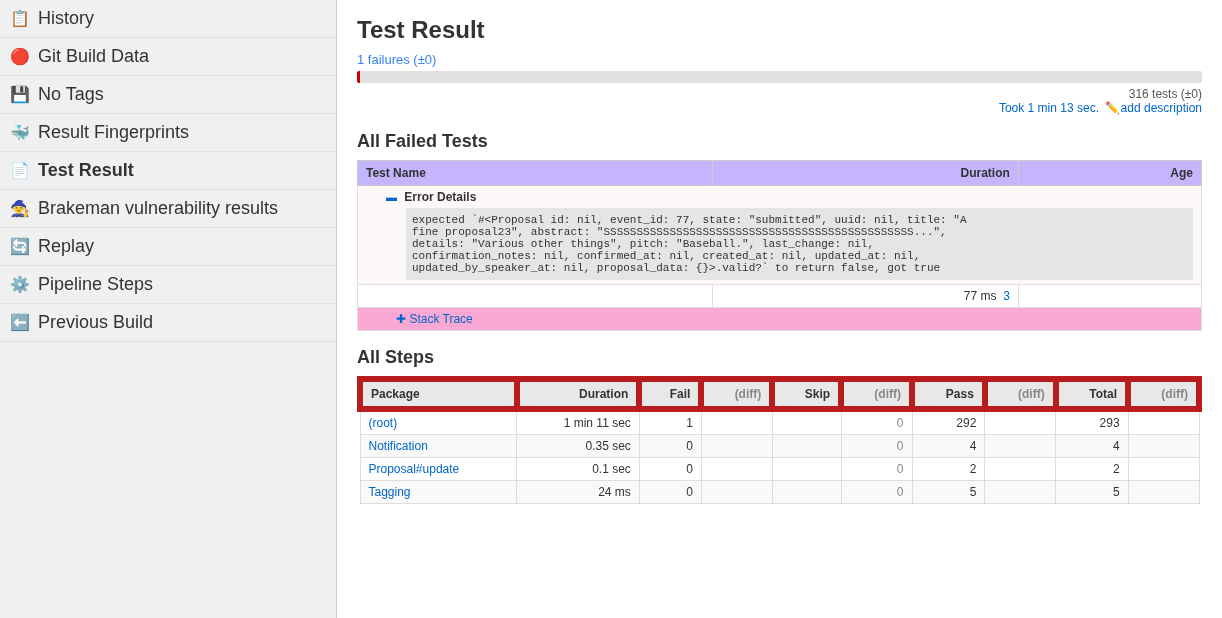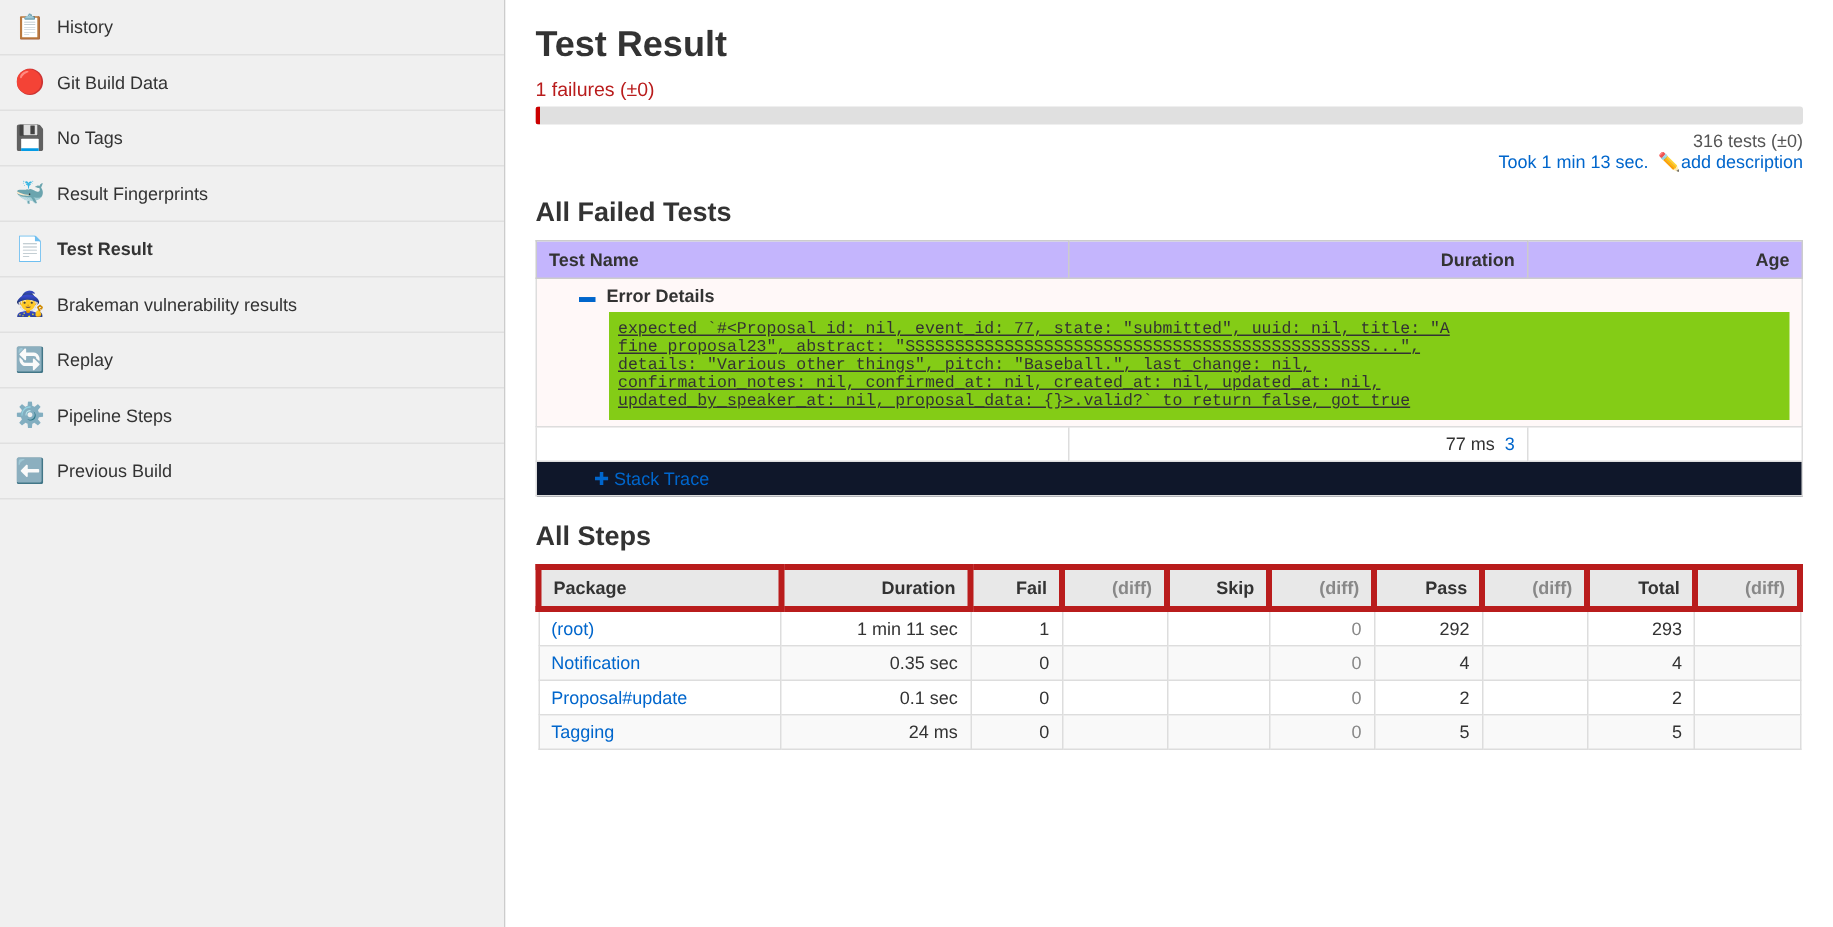--- a/index.html
+++ b/index.html
@@ -23,38 +23,38 @@
       gap: 8px;
     }
     .sidebar-item.active { font-weight: bold; }
     .sidebar-icon {
       width: 20px;
       height: 20px;
       flex-shrink: 0;
       display: flex; align-items: center; justify-content: center;
       font-size: 16px;
     }
-    .sidebar-label { font-size: 12px; }
+    .sidebar-label { font-size: 18px; }
 
     
     #main {
       flex: 1;
       overflow-y: auto;
       padding: 16px 20px;
       background: #fff;
     }
 
     h1.page-title {
       font-size: 24px;
       font-weight: bold;
       margin-bottom: 8px;
       color: #333;
     }
 
-    .failures-text { font-size: 13px; margin-bottom: 4px; color: #b91c1c; }
+    .failures-text { font-size: 13px; margin-bottom: 4px; color: #3b82f6; }
 
     .progress-bar-container {
       width: 100%;
       height: 12px;
       background: #e0e0e0;
       border-radius: 2px;
       overflow: hidden;
       margin-bottom: 4px;
     }
     .progress-bar-fill {
@@ -109,48 +109,47 @@
       color: #333;
       padding-left: 20px;
     }
     .collapse-icon { color: #0066cc; font-size: 11px; margin-right: 4px; }
     .expand-icon { color: #0066cc; font-size: 11px; margin-right: 4px; }
 
     .error-code {
       font-family: 'Courier New', monospace;
       font-size: 11px;
       color: #333;
-      background: #84cc16;
+      background: #e5e5e5;
       padding: 6px;
       white-space: pre-wrap;
       word-break: break-all;
-      text-decoration: underline;
-    }
-
-    .stack-trace-row td { background: #0f172a; }
+    }
+
+    .stack-trace-row td { background: #f9a8d4; }
     .stack-trace-link {
       color: #0066cc;
       text-decoration: none;
       font-size: 12px;
       padding-left: 30px;
     }
 
     .duration-cell { text-align: right; white-space: nowrap; margin-top: 36px; }
     .age-link { color: #0066cc; text-decoration: none; }
 
     
     .all-tests-table {
       width: 100%;
       border-collapse: collapse;
       border: 1px solid #ccc;
       font-size: 12px;
     }
     .all-tests-table th {
       background: #e8e8e8;
-      border: 4px solid #b91c1c;
+      border: 6px solid #b91c1c;
       padding: 5px 8px;
       text-align: left;
       font-weight: bold;
     }
     .all-tests-table th.right { text-align: right; }
     .all-tests-table td {
       border: 1px solid #ddd;
       padding: 4px 8px;
     }
     .all-tests-table td.right { text-align: right; }

